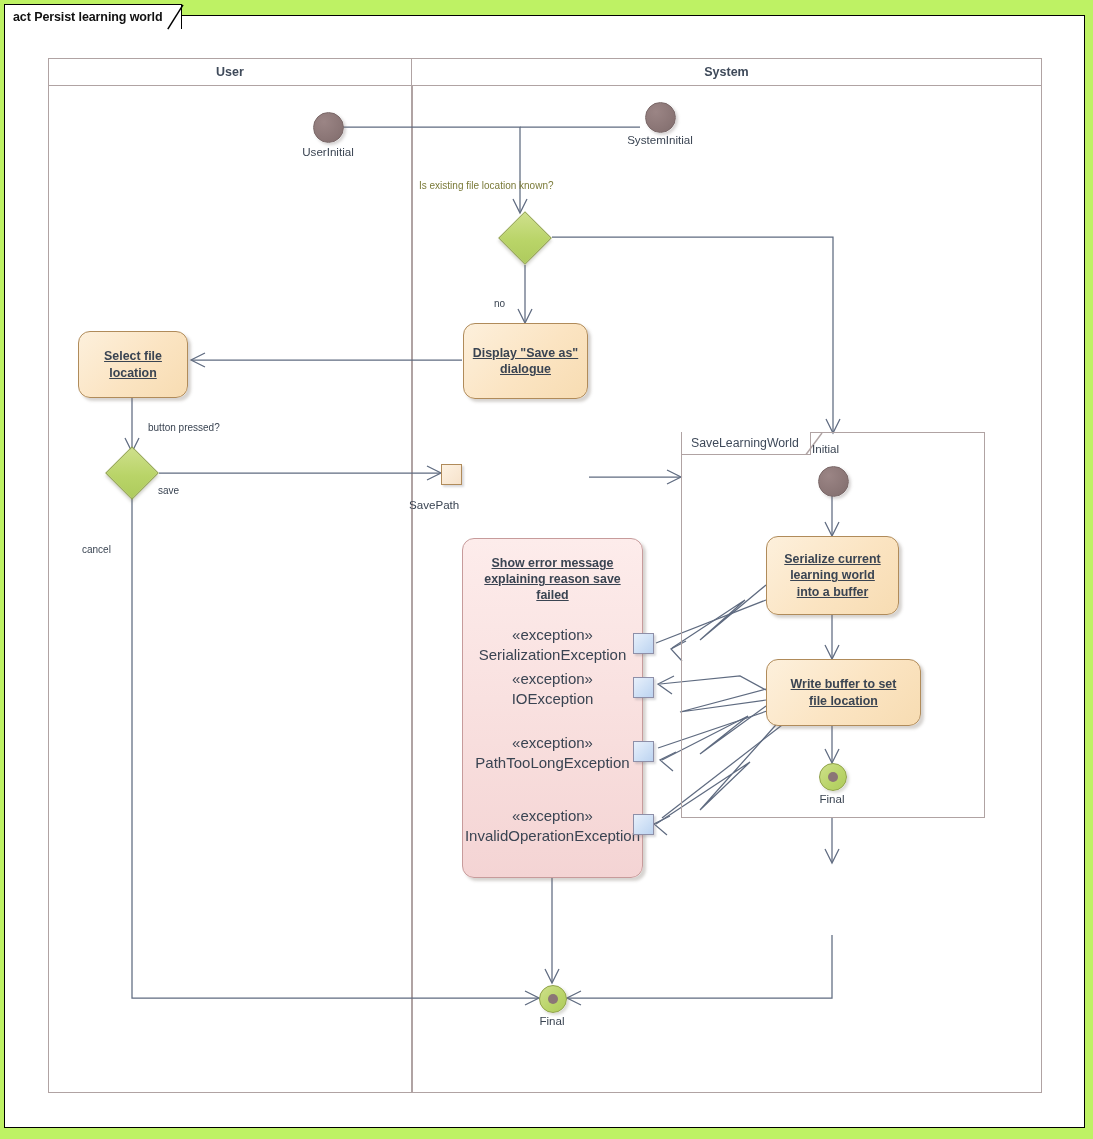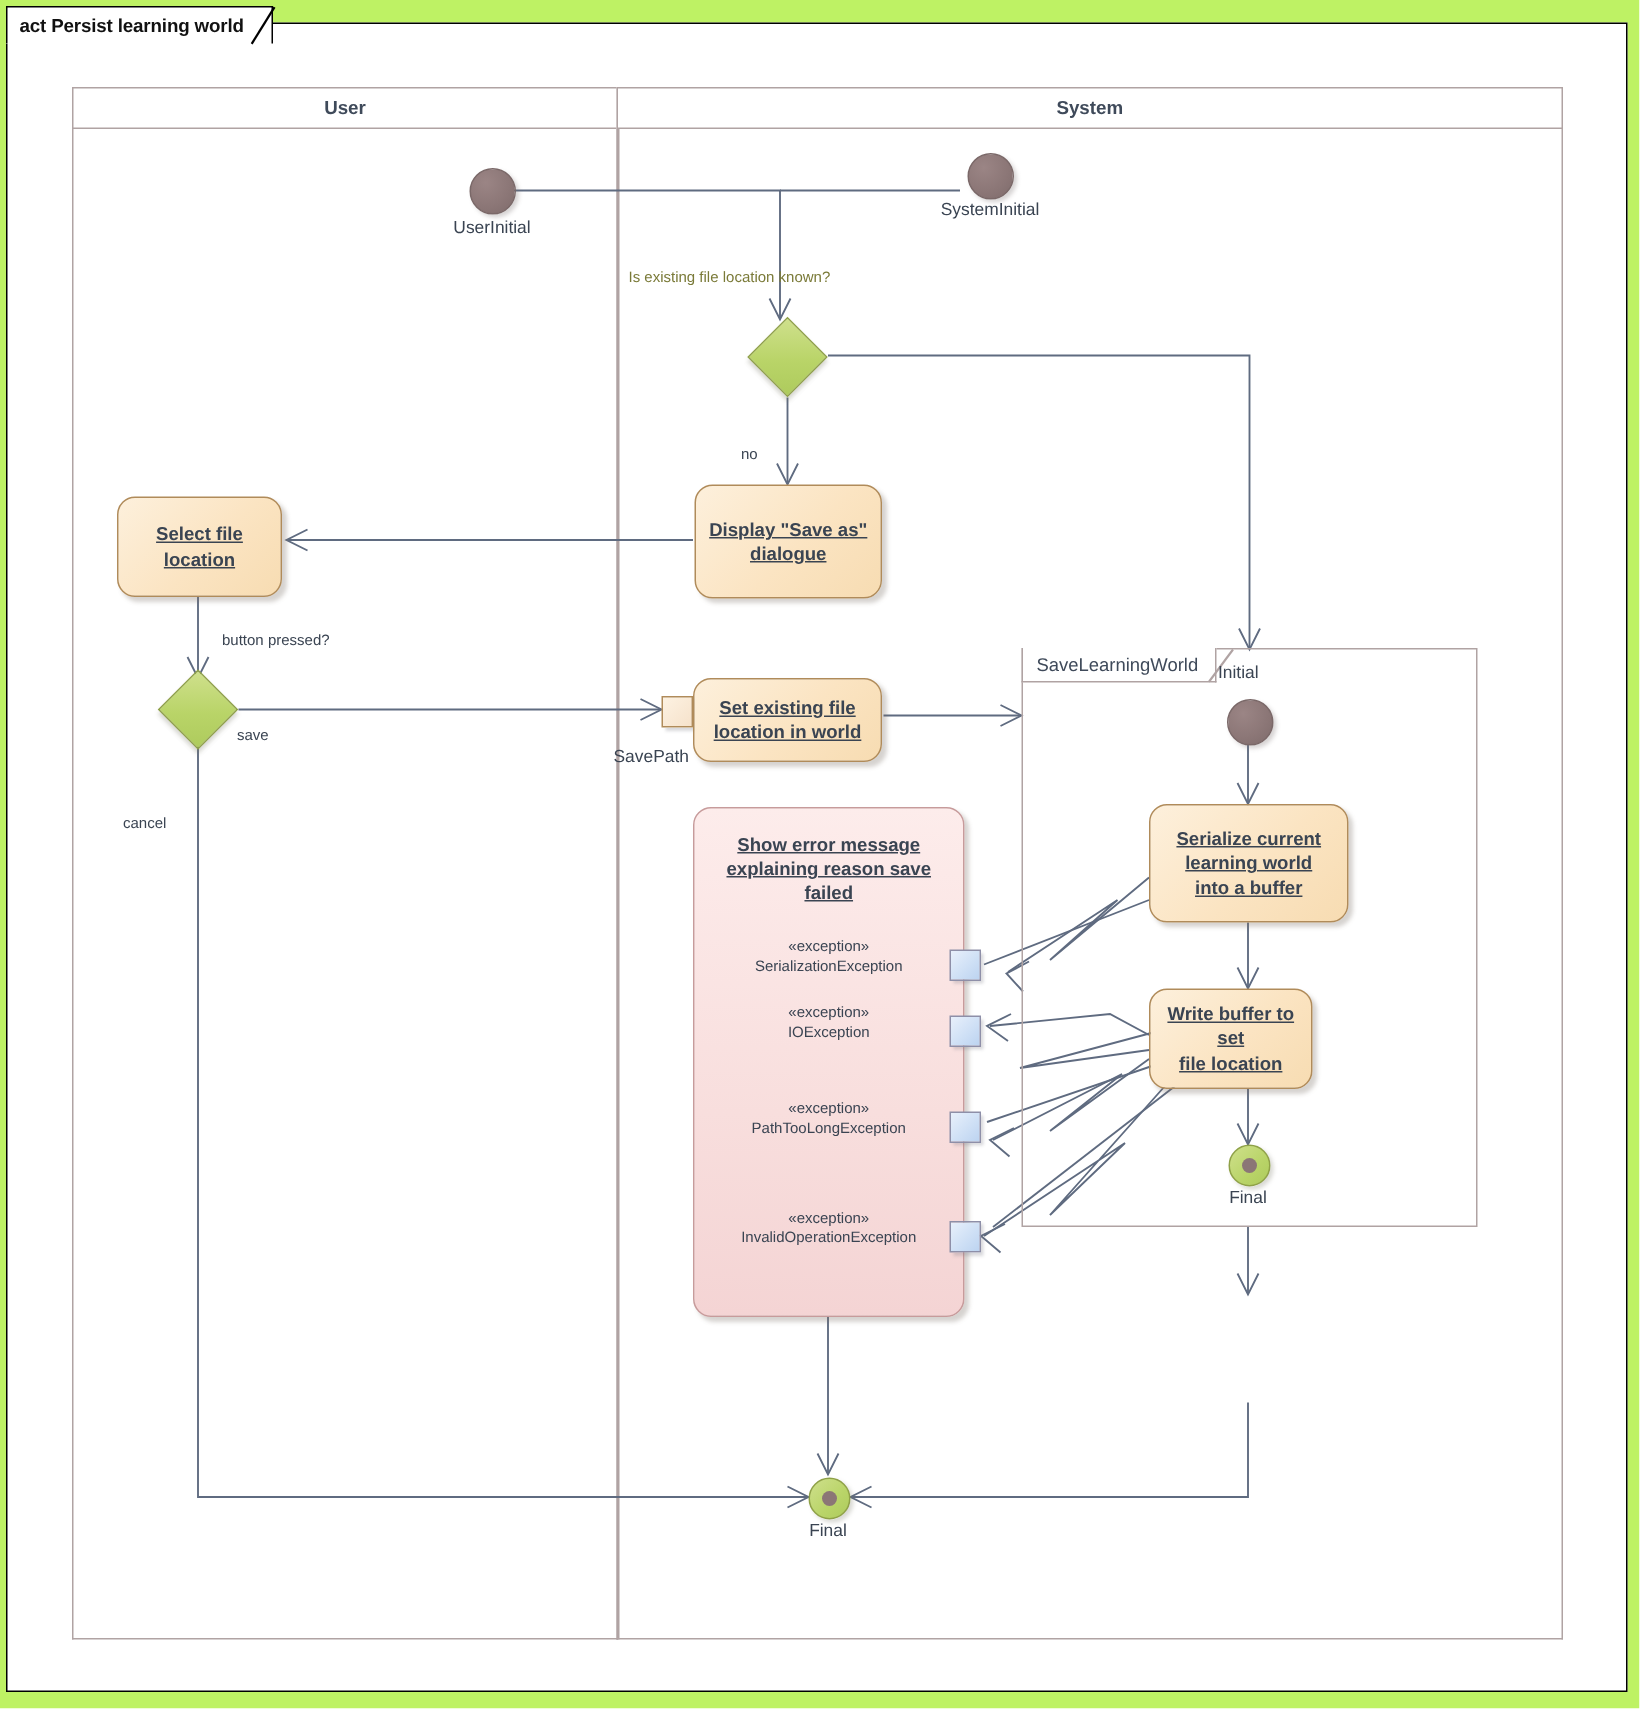--- a/index.html
+++ b/index.html
@@ -50,21 +50,21 @@
   .action.err{
     background:linear-gradient(180deg,#fdeceb 0%,#f8dedd 60%,#f4d4d4 100%);
     border:1.1px solid #c79b9b;
     display:block;padding:0;
   }
   .err-title{
     text-align:center;color:#3a4452;font-size:12.4px;font-weight:bold;line-height:1.30;
     padding:16px 14px 0 14px;
   }
   .exc{
-    position:absolute;text-align:center;color:#3a4452;font-size:10px;
+    position:absolute;text-align:center;color:#3a4452;font-size:15px;
     font-weight:normal;line-height:1.33;width:100%;left:0;
   }
   .exc .g{display:block;}
 
   
   .pin{
     position:absolute;width:21px;height:21px;box-sizing:border-box;
     border:1.1px solid #8e8fa8;
     background:linear-gradient(135deg,#e8f0fb 0%,#cddff5 60%,#bcd3f0 100%);
     box-shadow:2px 2px 2px rgba(120,120,130,.28);
@@ -244,26 +244,20 @@
   </div>
   <div class="clabel" style="left:148px;top:421px;text-align:left;">
     <span class="g">button</span>
     <span class="g">pressed?</span>
   </div>
   <div class="clabel" style="left:158px;top:484px;">save</div>
   <div class="clabel" style="left:82px;top:503px;margin-top:40px;">cancel</div>
 
   <div class="pin obj" style="left:441px;top:464px;"></div>
   <div class="nlabel" style="left:409px;top:497px;width:90px;text-align:left;">SavePath</div>
-  <div class="action" style="left:462px;top:452px;width:126px;height:56px;">
-    <div>
-      <span>Set existing file</span><br>
-      <span>location in world</span>
-    </div>
-  </div>
 
   <div class="sub-frame" style="left:681px;top:432px;width:304px;height:386px;"></div>
   <div class="sub-tab" style="left:681px;top:432px;width:130px;">
     <div class="sbox">
       <span class="slab">SaveLearningWorld</span>
     </div>
   </div>
   <svg style="position:absolute;left:805px;top:432px;width:22px;height:24px;">
     <path d="M1,22.5 L17,1" stroke="#b0a3a3" stroke-width="1.4" fill="none"></path>
   </svg>
@@ -274,21 +268,21 @@
   <div class="nlabel" style="left:812px;top:441px;width:80px;text-align:left;">Initial</div>
 
   <div class="action" style="left:766px;top:536px;width:133px;height:79px;">
     <div>
       <span>Serialize current</span><br>
       <span>learning world</span><br>
       <span>into a buffer</span>
     </div>
   </div>
 
-  <div class="action" style="left:766px;top:659px;width:109px;height:67px;">
+  <div class="action" style="left:766px;top:659px;width:155px;height:67px;">
     <div>
       <span>Write buffer to set</span><br>
       <span>file location</span>
     </div>
   </div>
 
   <div class="final" style="left:819px;top:763px;width:26px;height:26px;"></div>
   <div class="nlabel" style="left:792px;top:791px;width:80px;">Final</div>
 
   <div class="action err" style="left:462px;top:538px;width:181px;height:340px;">

